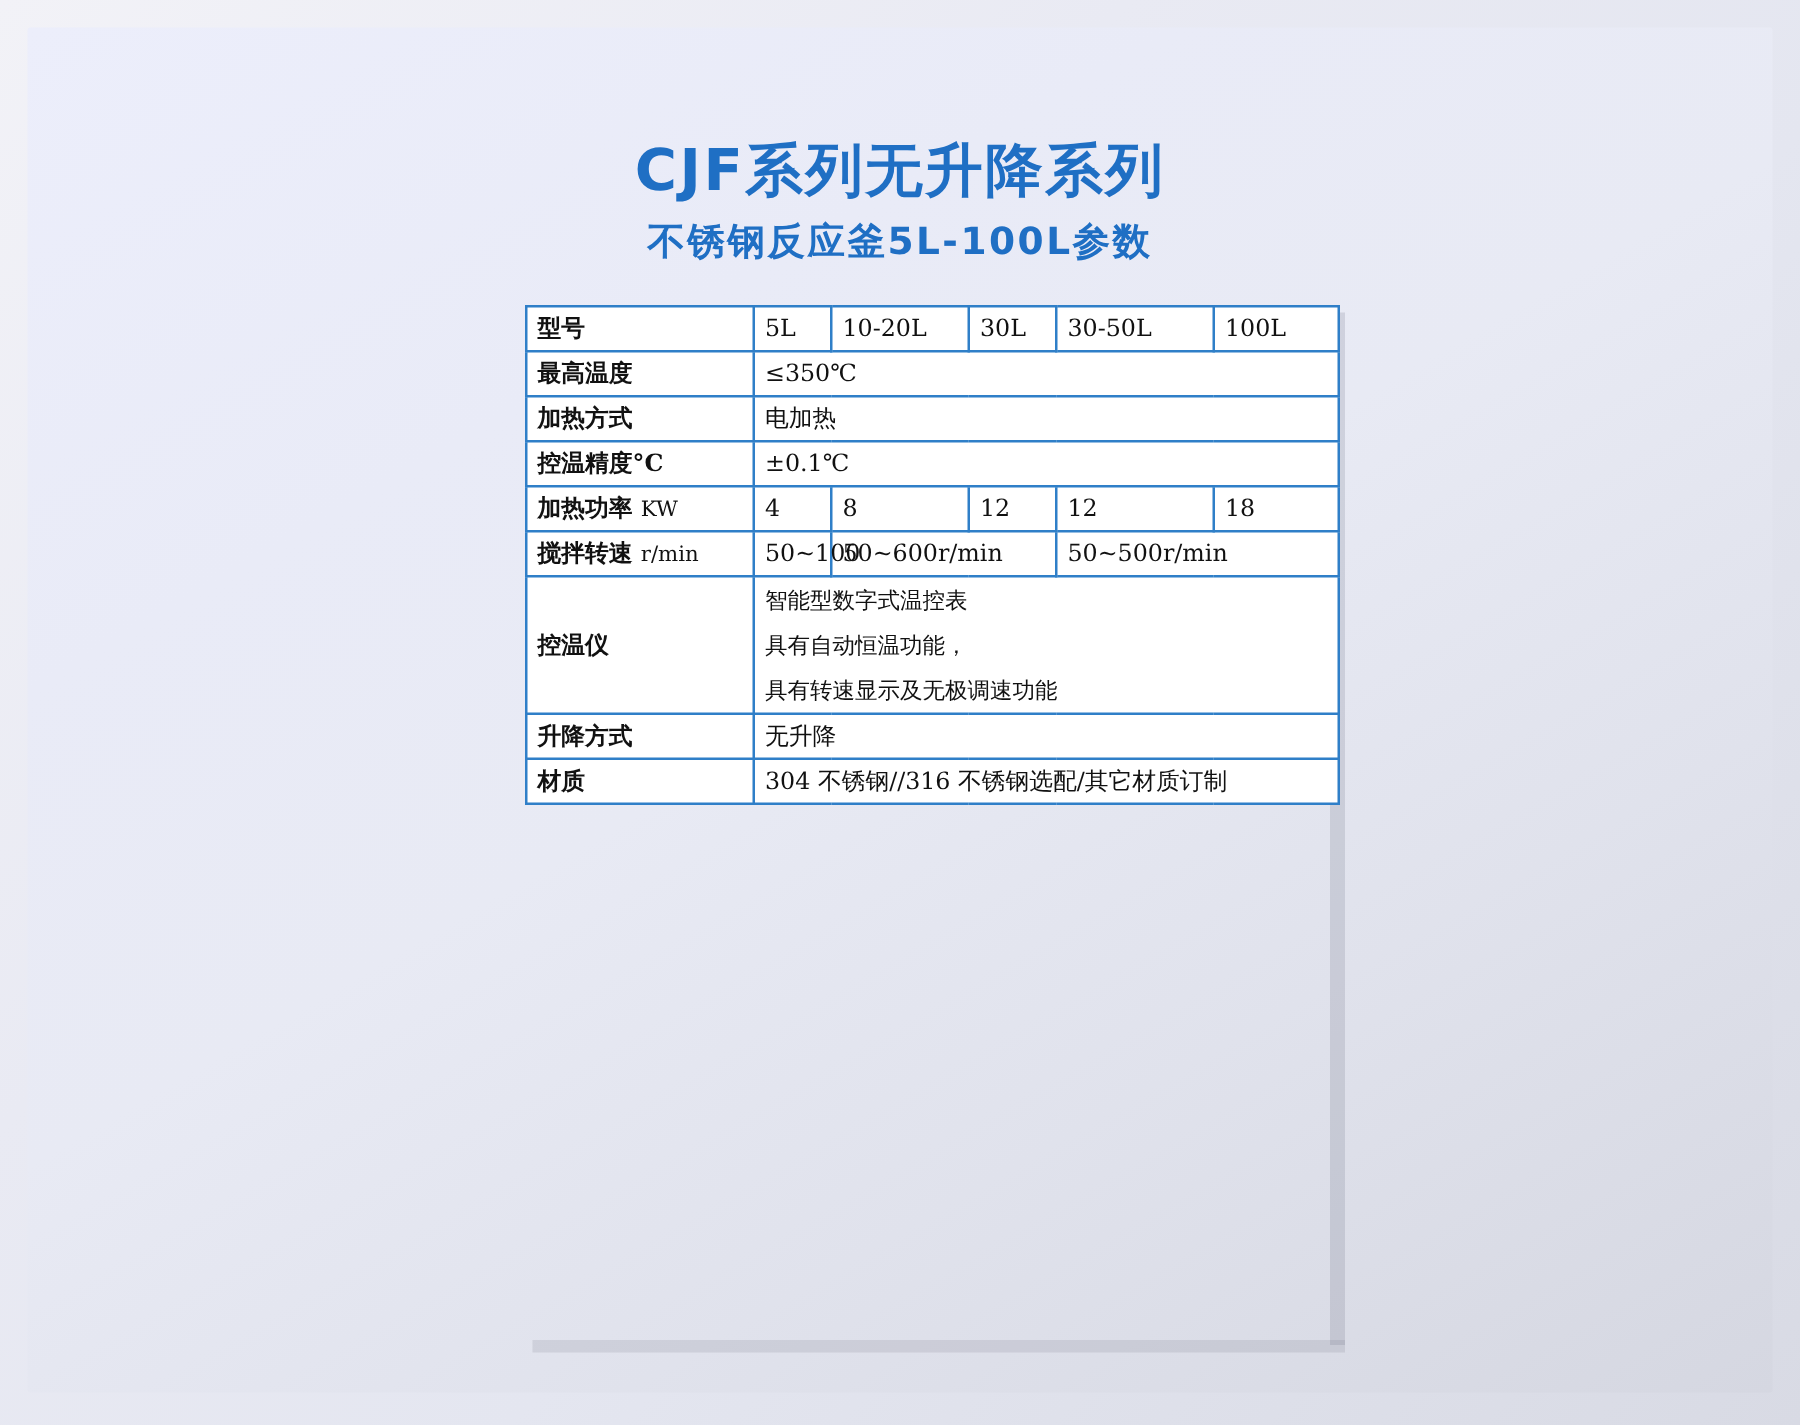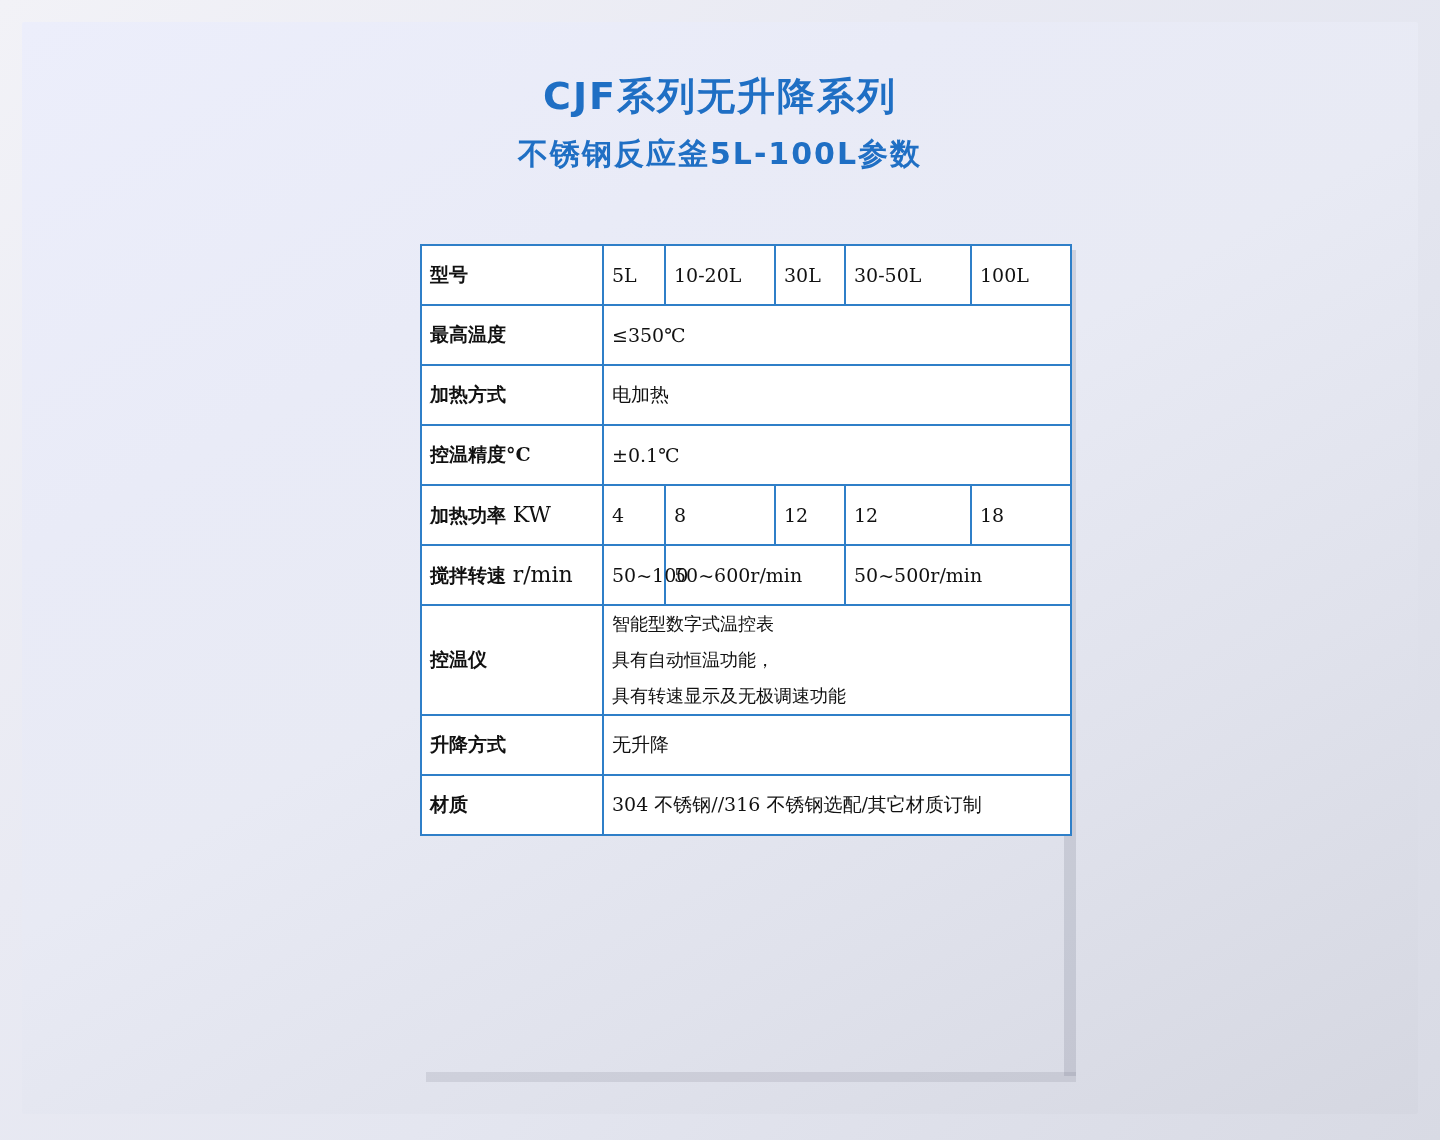--- a/index.html
+++ b/index.html
@@ -32,22 +32,23 @@
     padding-top: 48px;
     text-align: center;
   }
   .title-line1, .title-line2 {
     color: #1f6fc4;
     font-weight: bold;
     letter-spacing: 2px;
     font-family: "DejaVu Sans", sans-serif;
   }
   .title-line1 {
-    font-size: 38px;
+    font-size: 46px;
     line-height: 52px;
+    margin-top: 40px;
   }
   .title-line2 {
     font-size: 30px;
     line-height: 64px;
   }
   .table-wrap {
     position: absolute;
     left: 398px;
     top: 222px;
     width: 650px;
@@ -59,34 +60,34 @@
     table-layout: fixed;
   }
   table.spec td {
     border: 2px solid #2f7fc8;
     padding: 0 8px;
     font-size: 19px;
     color: #111111;
     font-family: "DejaVu Serif", serif;
     vertical-align: middle;
     background: #ffffff;
-    height: 60px;
+    height: 36px;
     box-sizing: border-box;
   }
   td.rowhead {
     width: 182px;
     font-family: "DejaVu Sans", sans-serif;
     font-weight: bold;
     font-size: 20px;
     padding-left: 14px;
   }
   td.rowhead .unit {
     font-family: "DejaVu Serif", serif;
     font-weight: normal;
-    font-size: 22px;
+    font-size: 17px;
   }
   td.small {
     font-size: 12px;
     vertical-align: top;
     padding-top: 4px;
   }
   td.tall {
     height: 130px;
   }
   .stack-line {

